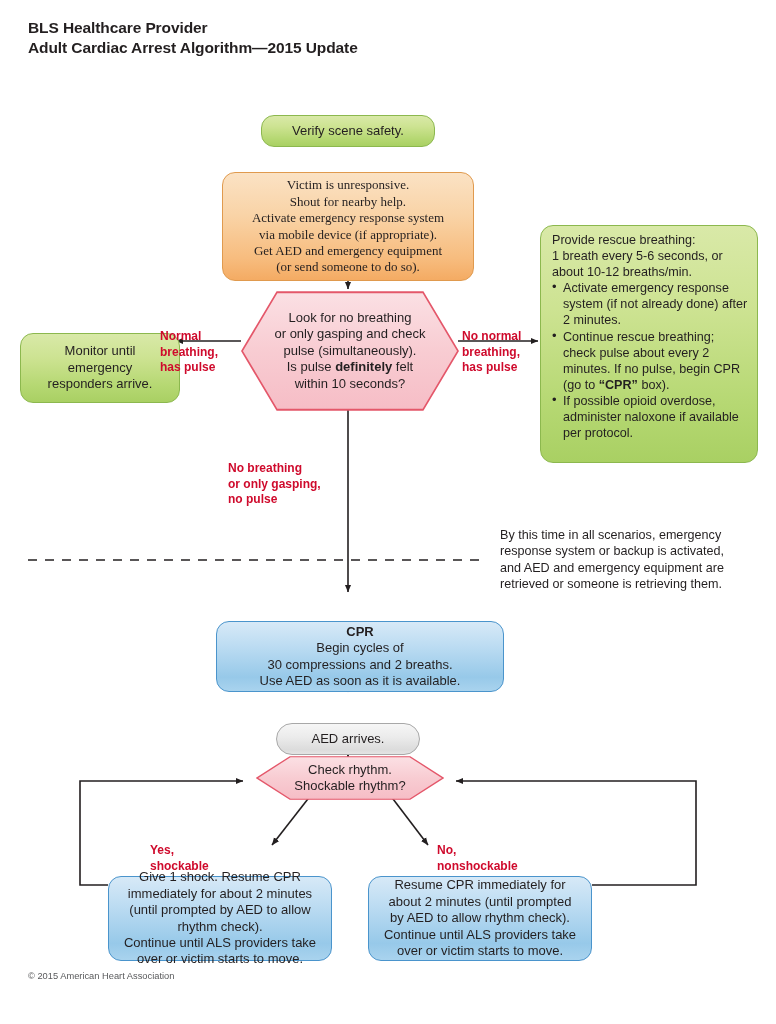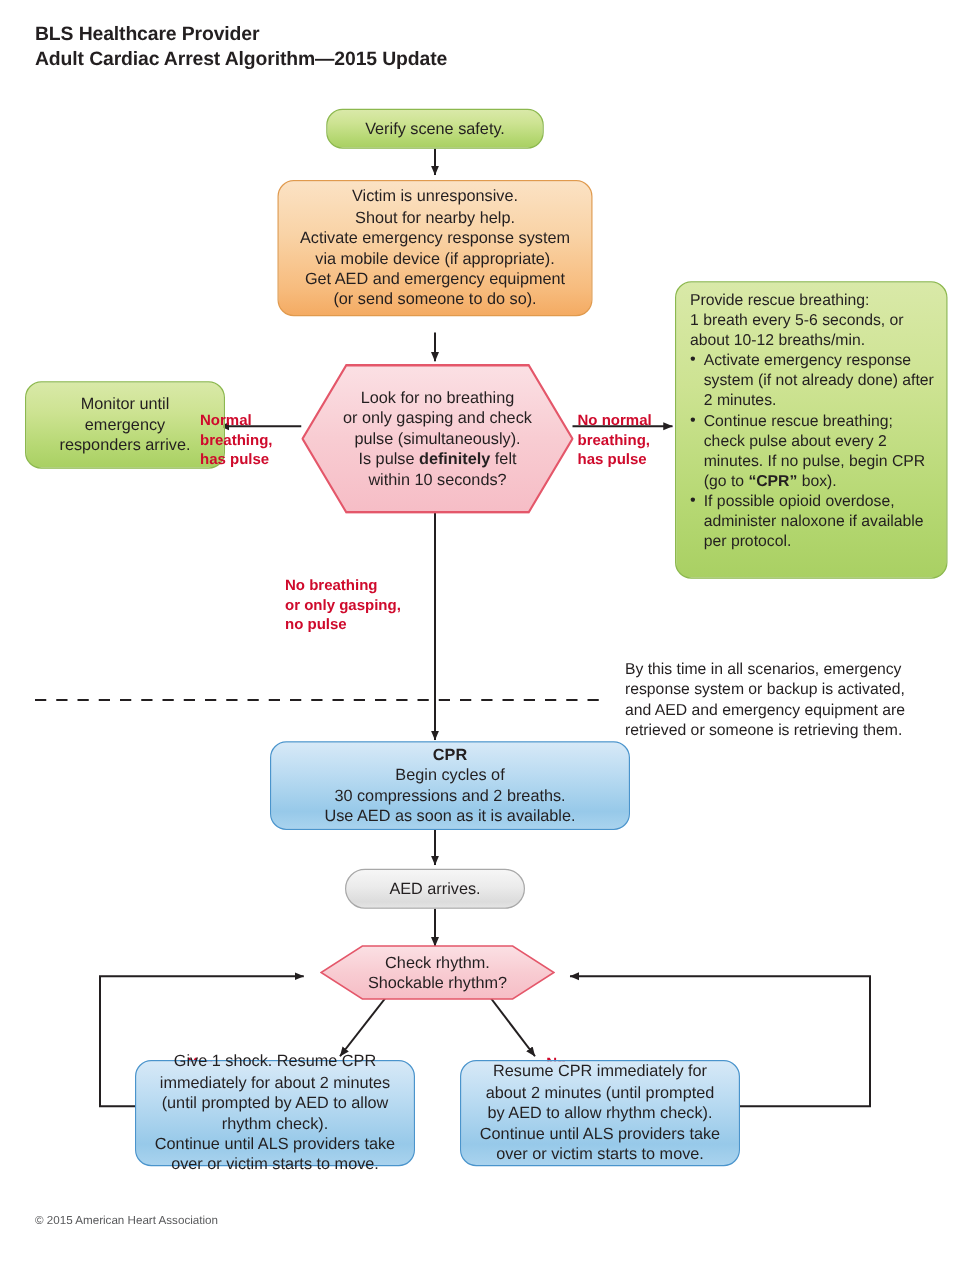--- a/index.html
+++ b/index.html
@@ -12,21 +12,21 @@
 
   .title{
     position:absolute;left:28px;top:18px;
     font-size:15.5px;font-weight:bold;line-height:20px;
     letter-spacing:-0.1px;color:#231f20;white-space:pre-line;
   }
 
   .node{
     position:absolute;box-sizing:border-box;
     display:flex;align-items:center;justify-content:center;
-    text-align:center;font-size:13px;line-height:16.4px;color:#231f20;
+    text-align:center;font-size:13px;line-height:16.4px;color:#231f20;margin-top:28px;
   }
   .node .inner{width:100%;padding:0 8px;box-sizing:border-box;white-space:pre-line;}
 
   .green{
     background:linear-gradient(to bottom,#d9e9a8 0%,#cde392 35%,#b6d873 75%,#a9d063 100%);
     border:1px solid #8cb84e;border-radius:13px;
   }
   .orange{
     background:linear-gradient(to bottom,#fbe2c4 0%,#f9d3a6 40%,#f7bc7e 80%,#f4ab63 100%);
     border:1px solid #e09a4e;border-radius:13px;
@@ -109,21 +109,21 @@
     <polyline points="592,885 696,885 696,781 456,781" marker-end="url(#ah)"></polyline>
 
     <line x1="28" y1="560" x2="484" y2="560" stroke-dasharray="9 8" stroke-width="1.7"></line>
   </g>
 </svg>
 
 <div class="node green" style="left:261px;top:87px;width:174px;height:32px;">
   <div class="inner">Verify scene safety.</div>
 </div>
 
-<div class="node orange" style="left:222px;top:144px;width:252px;height:109px;">
+<div class="node orange" style="left:222px;top:144px;width:252px;height:109px;font-family:Liberation Serif, serif;">
   <div class="inner">Victim is unresponsive.
 Shout for nearby help.
 Activate emergency response system
 via mobile device (if appropriate).
 Get AED and emergency equipment
 (or send someone to do so).</div>
 </div>
 
 <div class="node green" style="left:20px;top:305px;width:160px;height:70px;">
   <div class="inner">Monitor until

